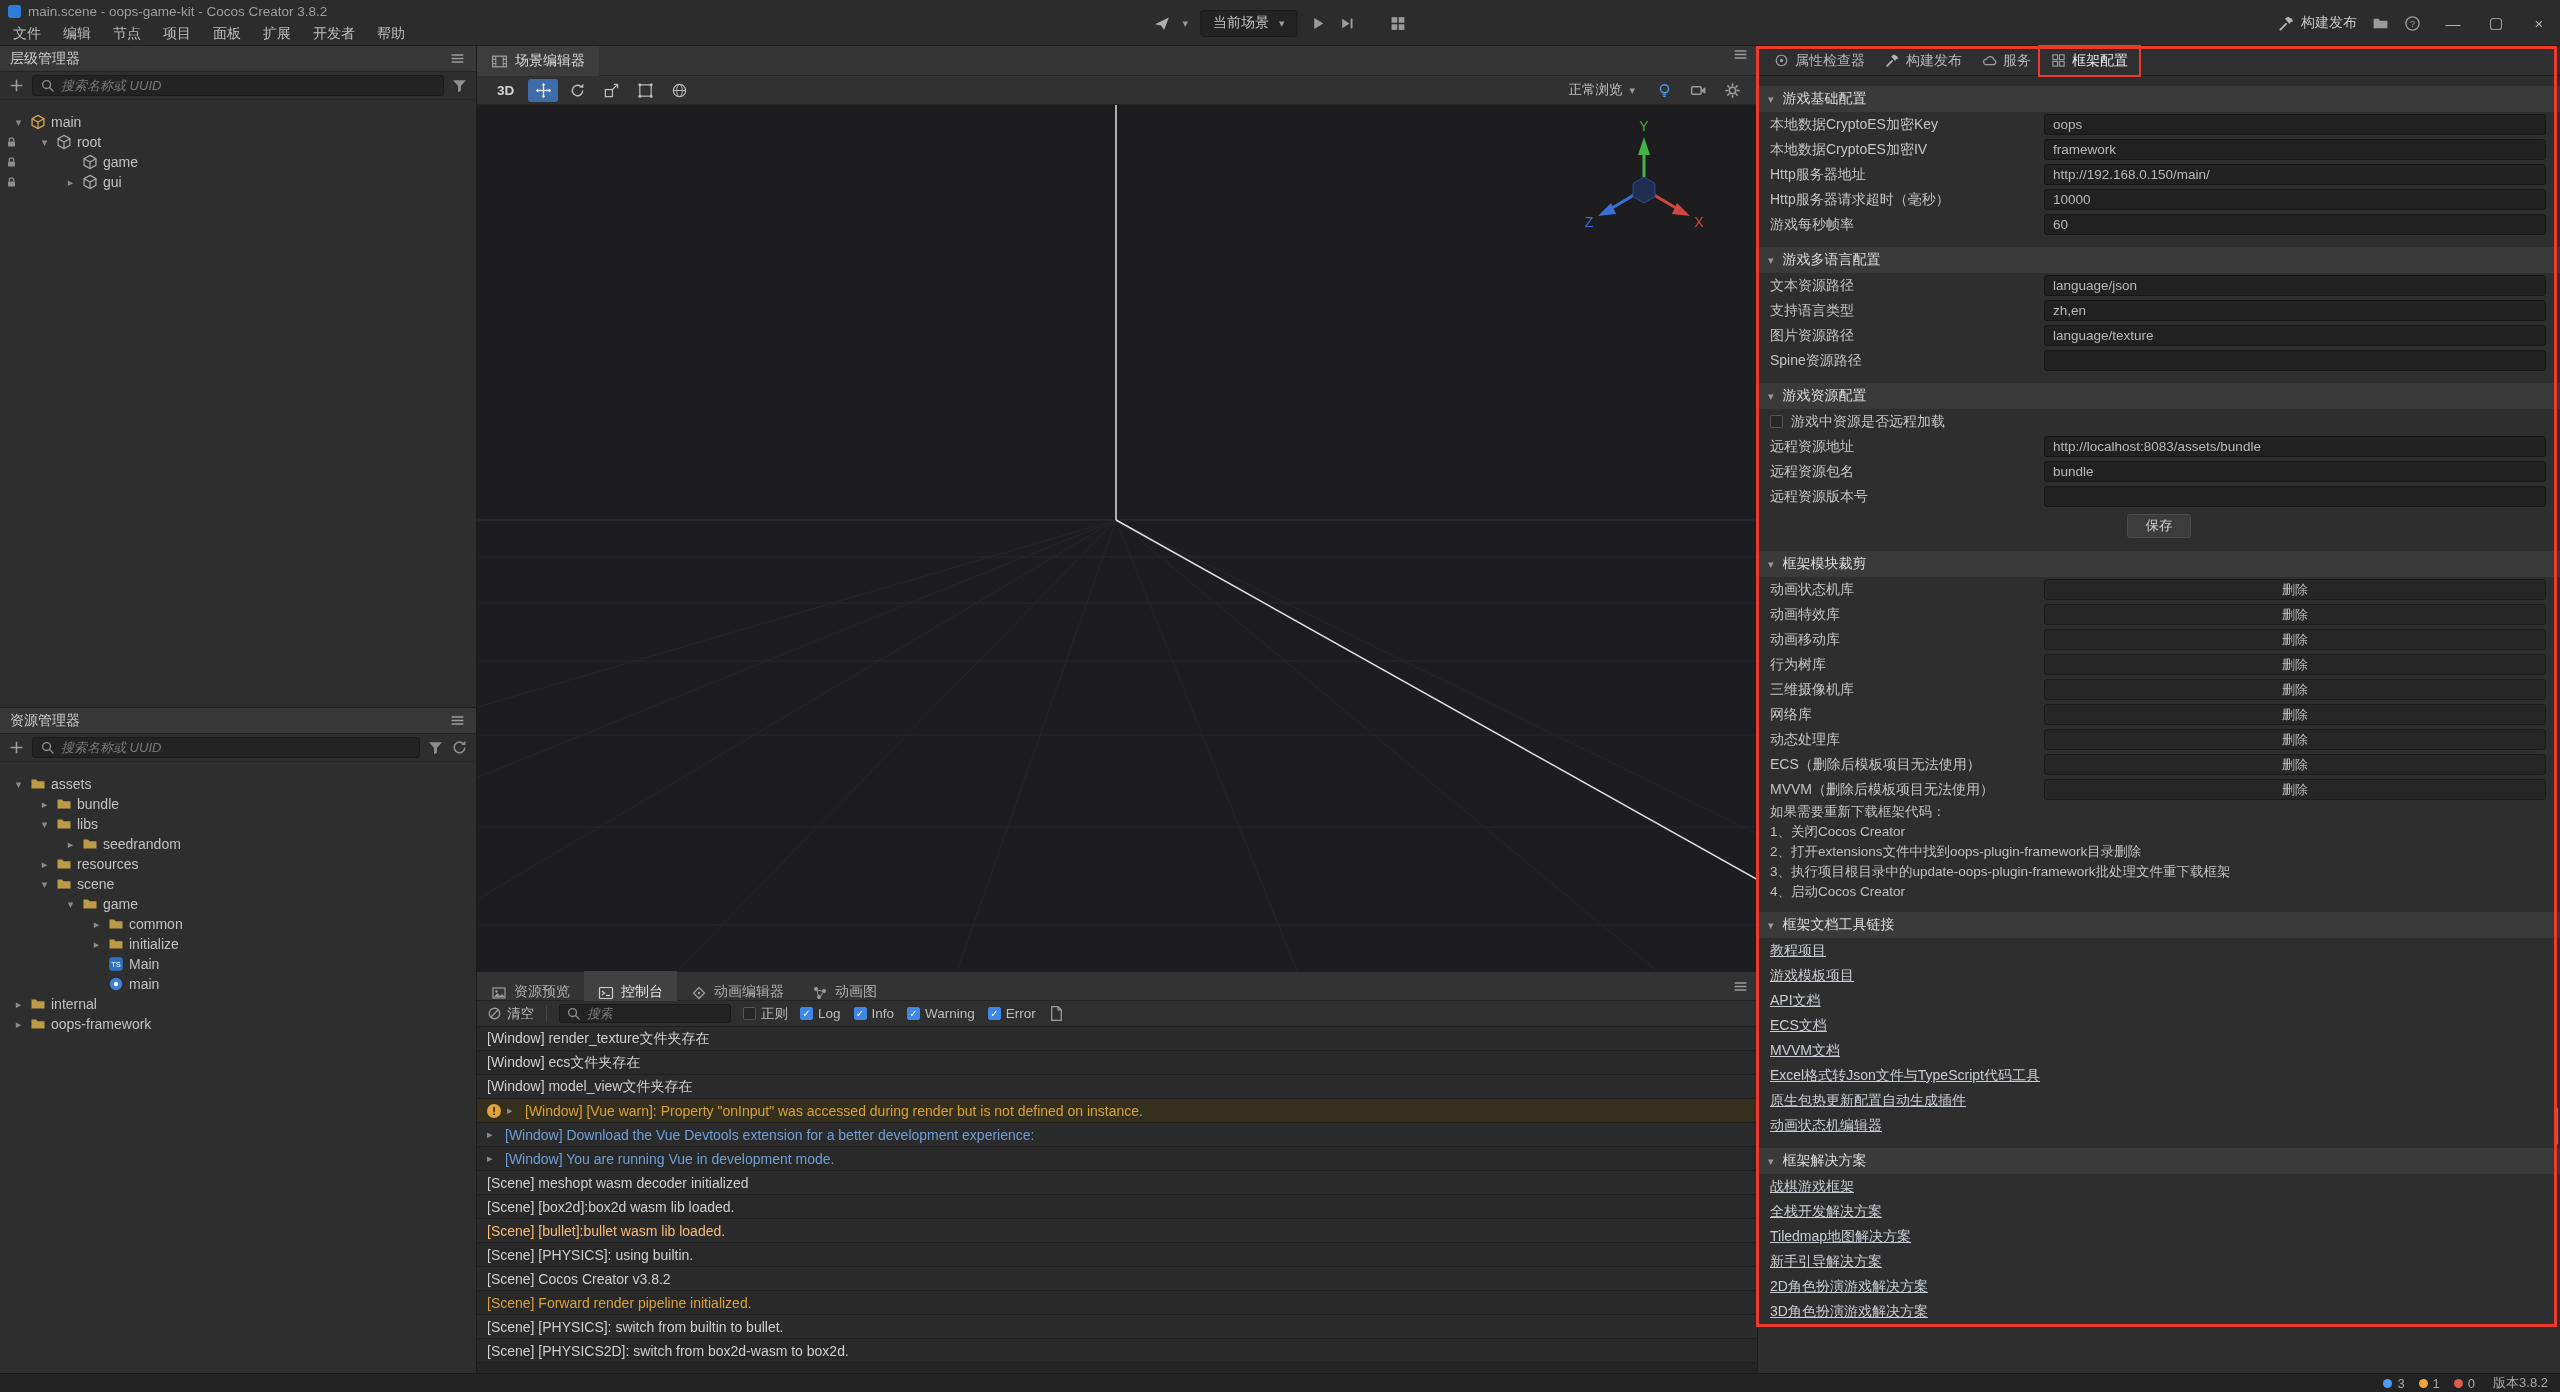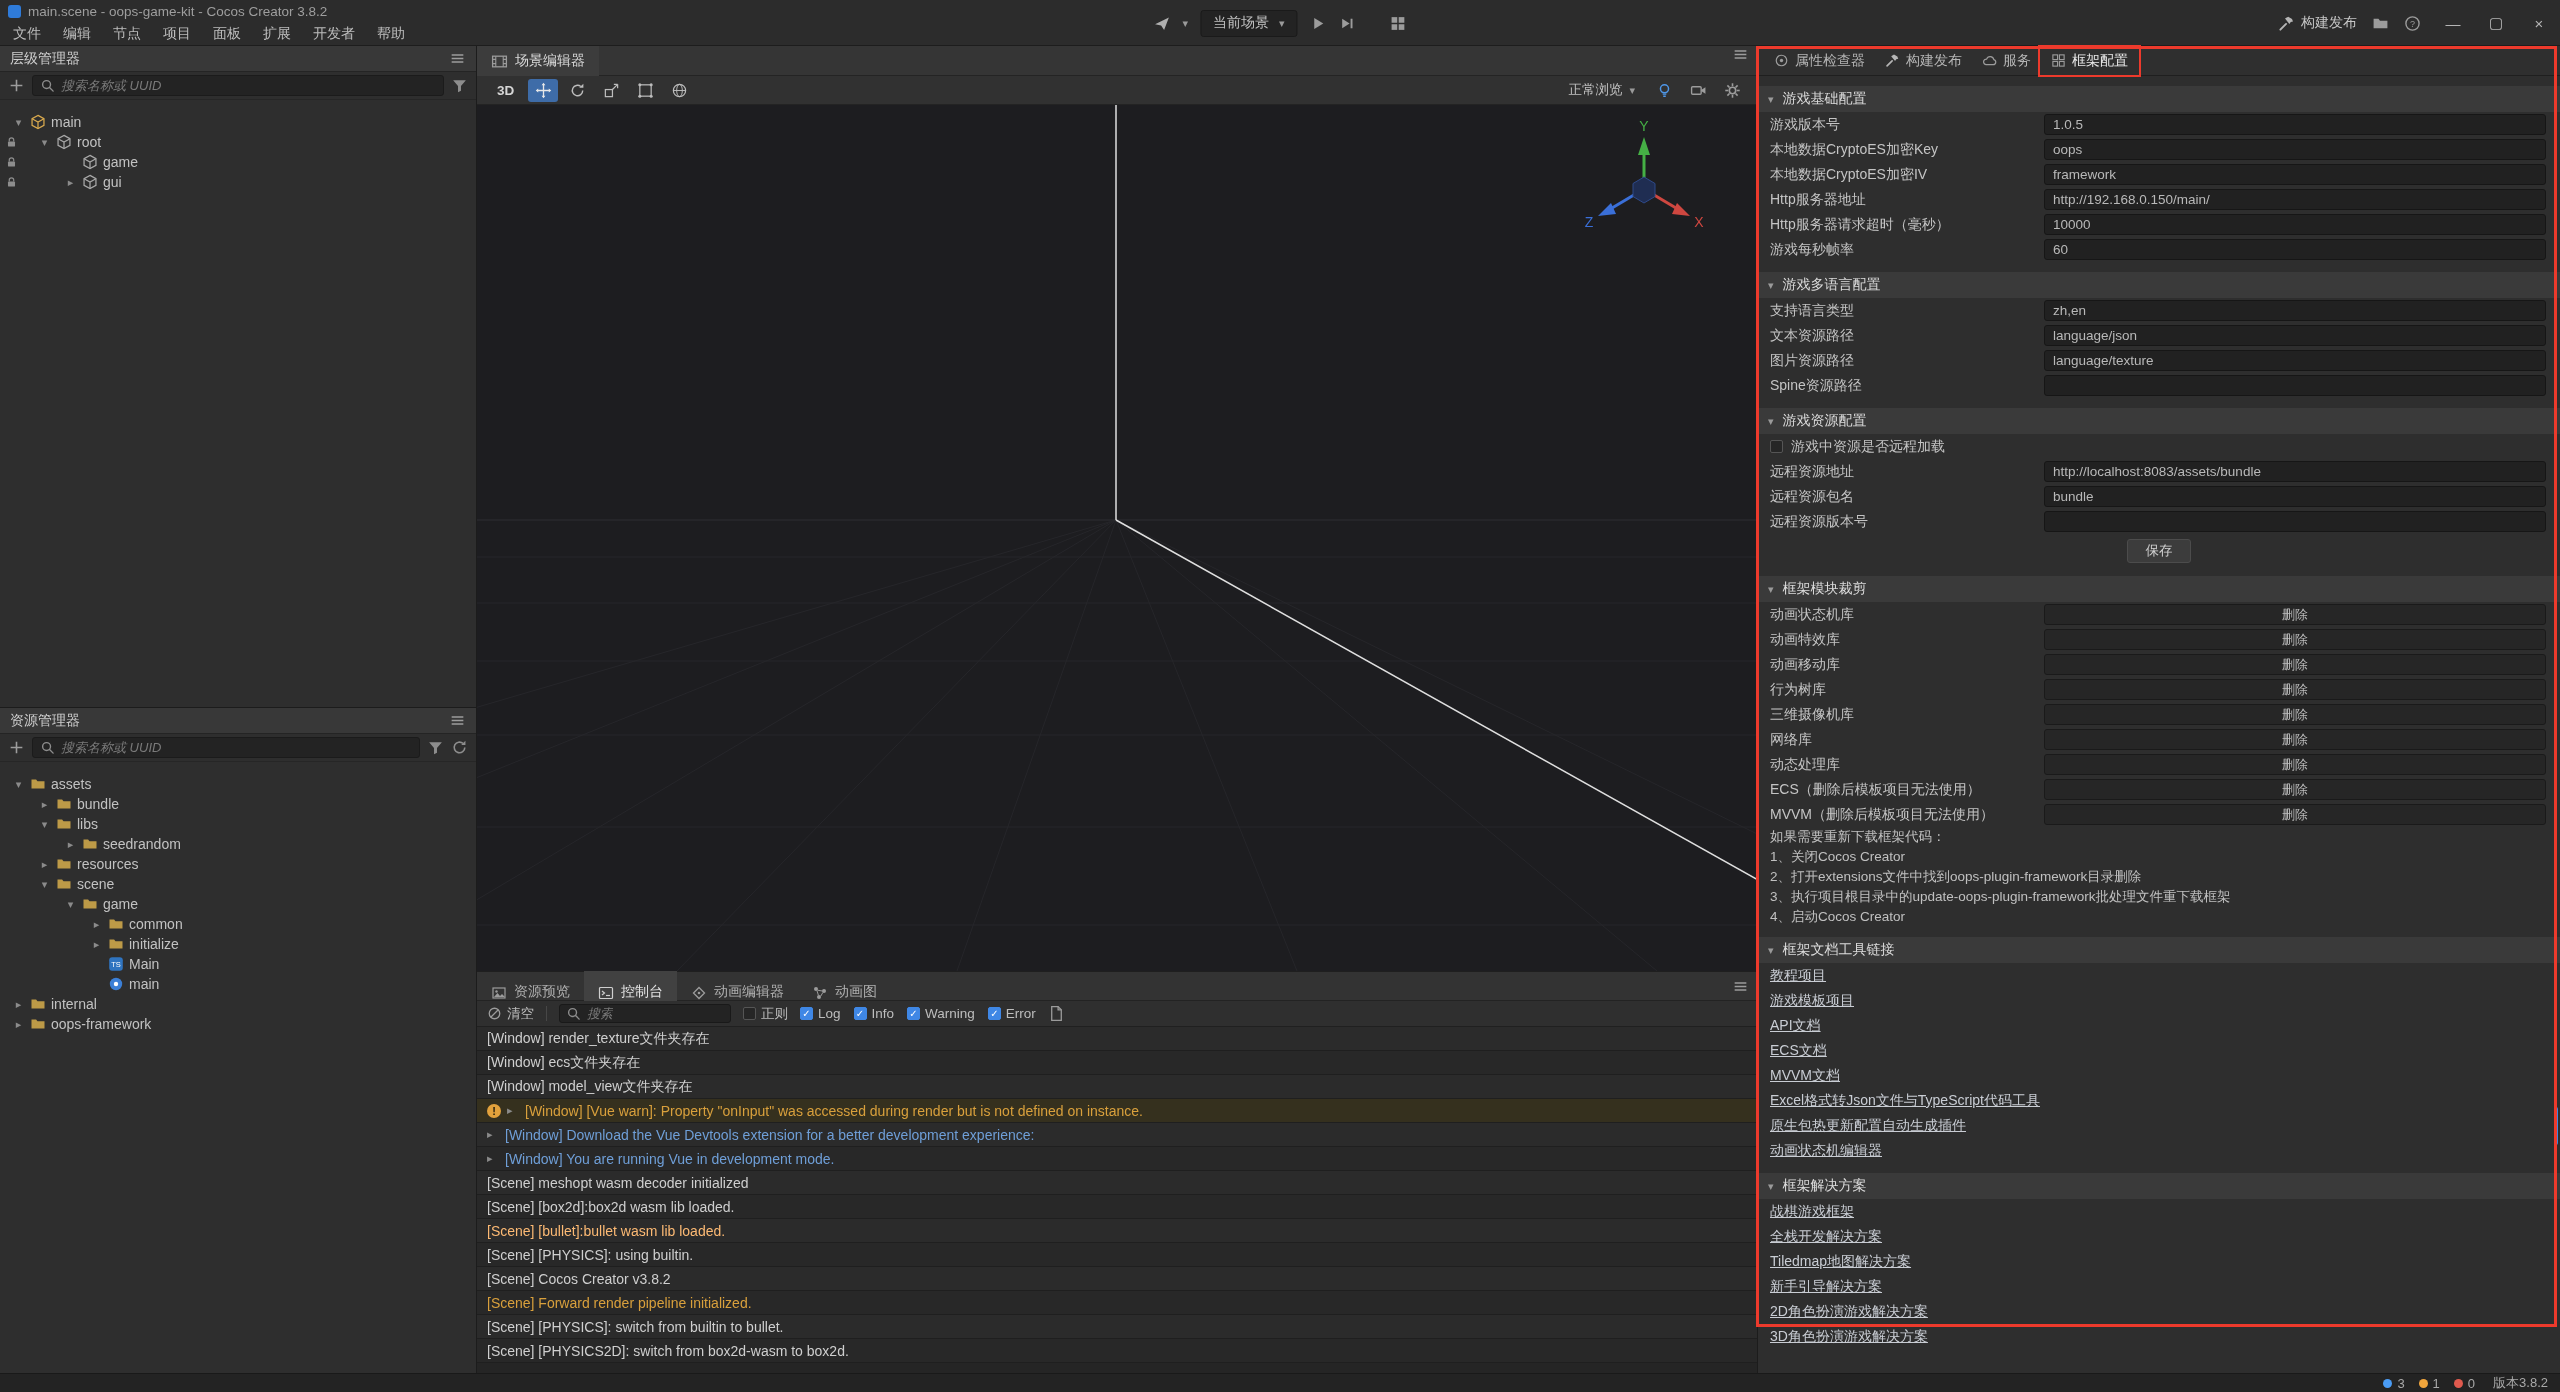--- a/index.html
+++ b/index.html
@@ -752,24 +752,20 @@
         </span>
         <span>框架配置</span>
       </div>
     </div>
   <div id="inspector-content">
       <div class="sec-header">
         <span class="sec-caret">▾</span>
         <span>游戏基础配置</span>
       </div>
       <div class="f-row">
-        <span class="f-label">游戏版本号</span>
-        <div class="f-input">1.0.5</div>
-      </div>
-      <div class="f-row">
         <span class="f-label">本地数据CryptoES加密Key</span>
         <div class="f-input">oops</div>
       </div>
       <div class="f-row">
         <span class="f-label">本地数据CryptoES加密IV</span>
         <div class="f-input">framework</div>
       </div>
       <div class="f-row">
         <span class="f-label">Http服务器地址</span>
         <div class="f-input">http://192.168.0.150/main/</div>
@@ -780,26 +776,26 @@
       </div>
       <div class="f-row">
         <span class="f-label">游戏每秒帧率</span>
         <div class="f-input">60</div>
       </div>
       <div class="sec-header">
         <span class="sec-caret">▾</span>
         <span>游戏多语言配置</span>
       </div>
       <div class="f-row">
+        <span class="f-label">文本资源路径</span>
+        <div class="f-input">language/json</div>
+      </div>
+      <div class="f-row">
         <span class="f-label">支持语言类型</span>
         <div class="f-input">zh,en</div>
-      </div>
-      <div class="f-row">
-        <span class="f-label">文本资源路径</span>
-        <div class="f-input">language/json</div>
       </div>
       <div class="f-row">
         <span class="f-label">图片资源路径</span>
         <div class="f-input">language/texture</div>
       </div>
       <div class="f-row">
         <span class="f-label">Spine资源路径</span>
         <div class="f-input"></div>
       </div>
       <div class="sec-header">

